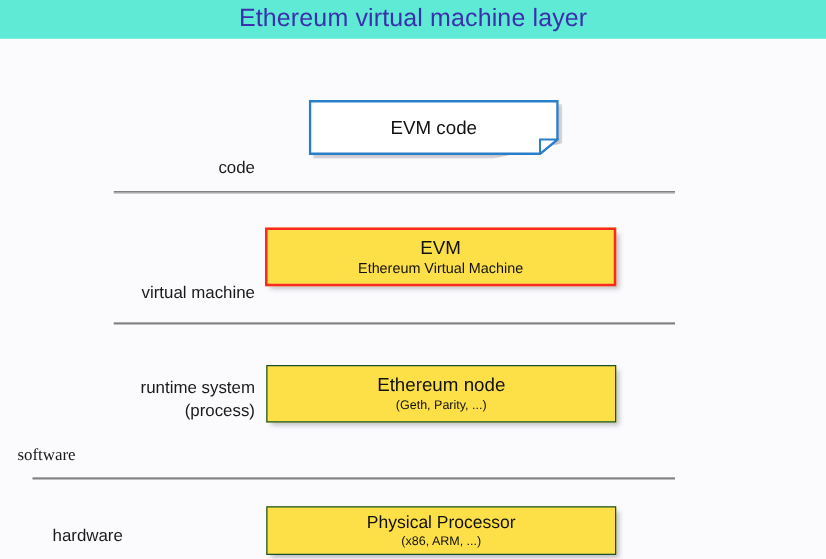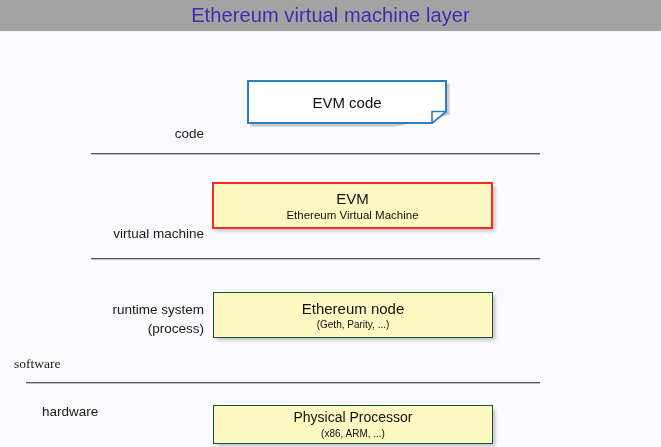--- a/index.html
+++ b/index.html
@@ -15,21 +15,21 @@
     position: relative;
   }
 
   
   .slide-header {
     position: absolute;
     left: 0;
     top: 0;
     width: 661px;
     height: 31px;
-    background: #a3a3a3;
+    background: #5eead4;
   }
   .slide-title {
     position: absolute;
     left: 0;
     top: 0;
     width: 661px;
     height: 31px;
     line-height: 31px;
     text-align: center;
     color: #3b2fae;
@@ -74,26 +74,26 @@
 
   .side-label {
     position: absolute;
     left: 14px;
     color: #1a1a1a;
     font-size: 13.5px;
     text-align: left;
     white-space: nowrap;
   }
   .label-software { top: 325px; font-family: Liberation Serif, serif; }
-  .label-hardware { top: 373px; padding-left: 28px; }
+  .label-hardware { top: 390px; padding-left: 28px; }
 
   
   .box {
     position: absolute;
-    background: #fef9c3;
+    background: #fde047;
     box-sizing: border-box;
     box-shadow: 3px 3px 4px -1px rgba(110,110,120,0.45);
     display: flex;
     flex-direction: column;
     align-items: center;
     justify-content: center;
   }
   .box .box-title {
     color: #111111;
     font-size: 15px;

